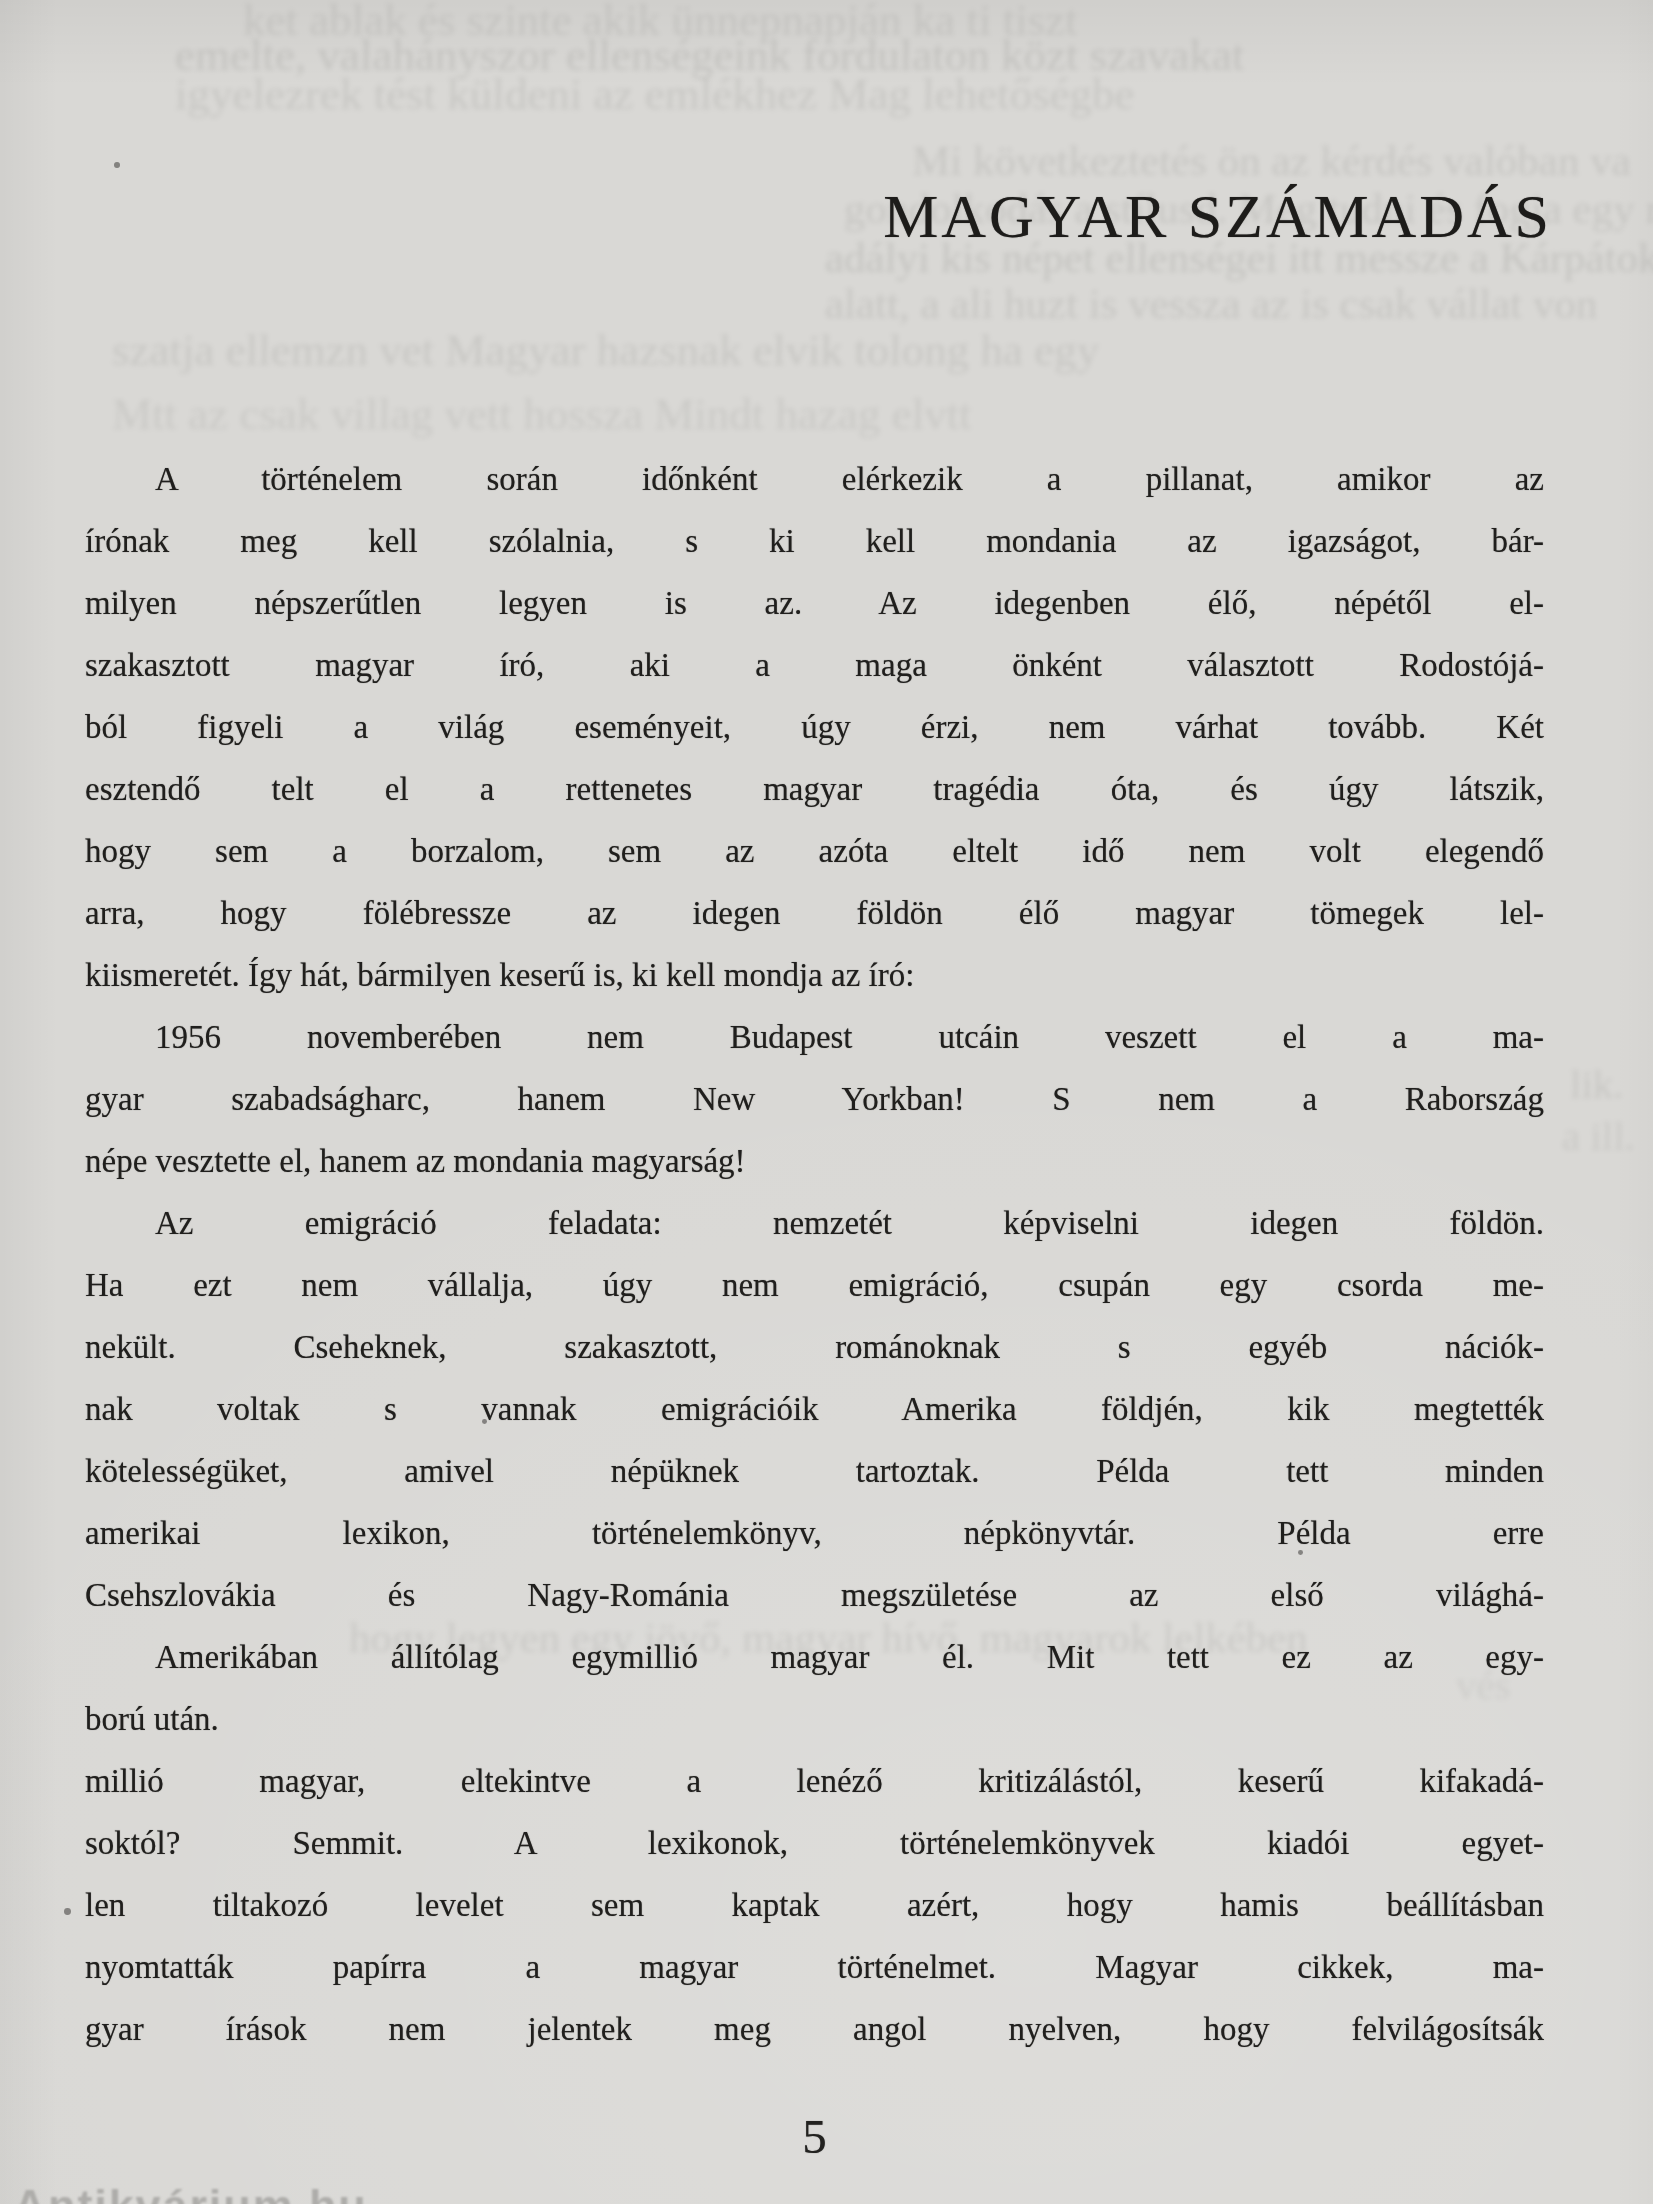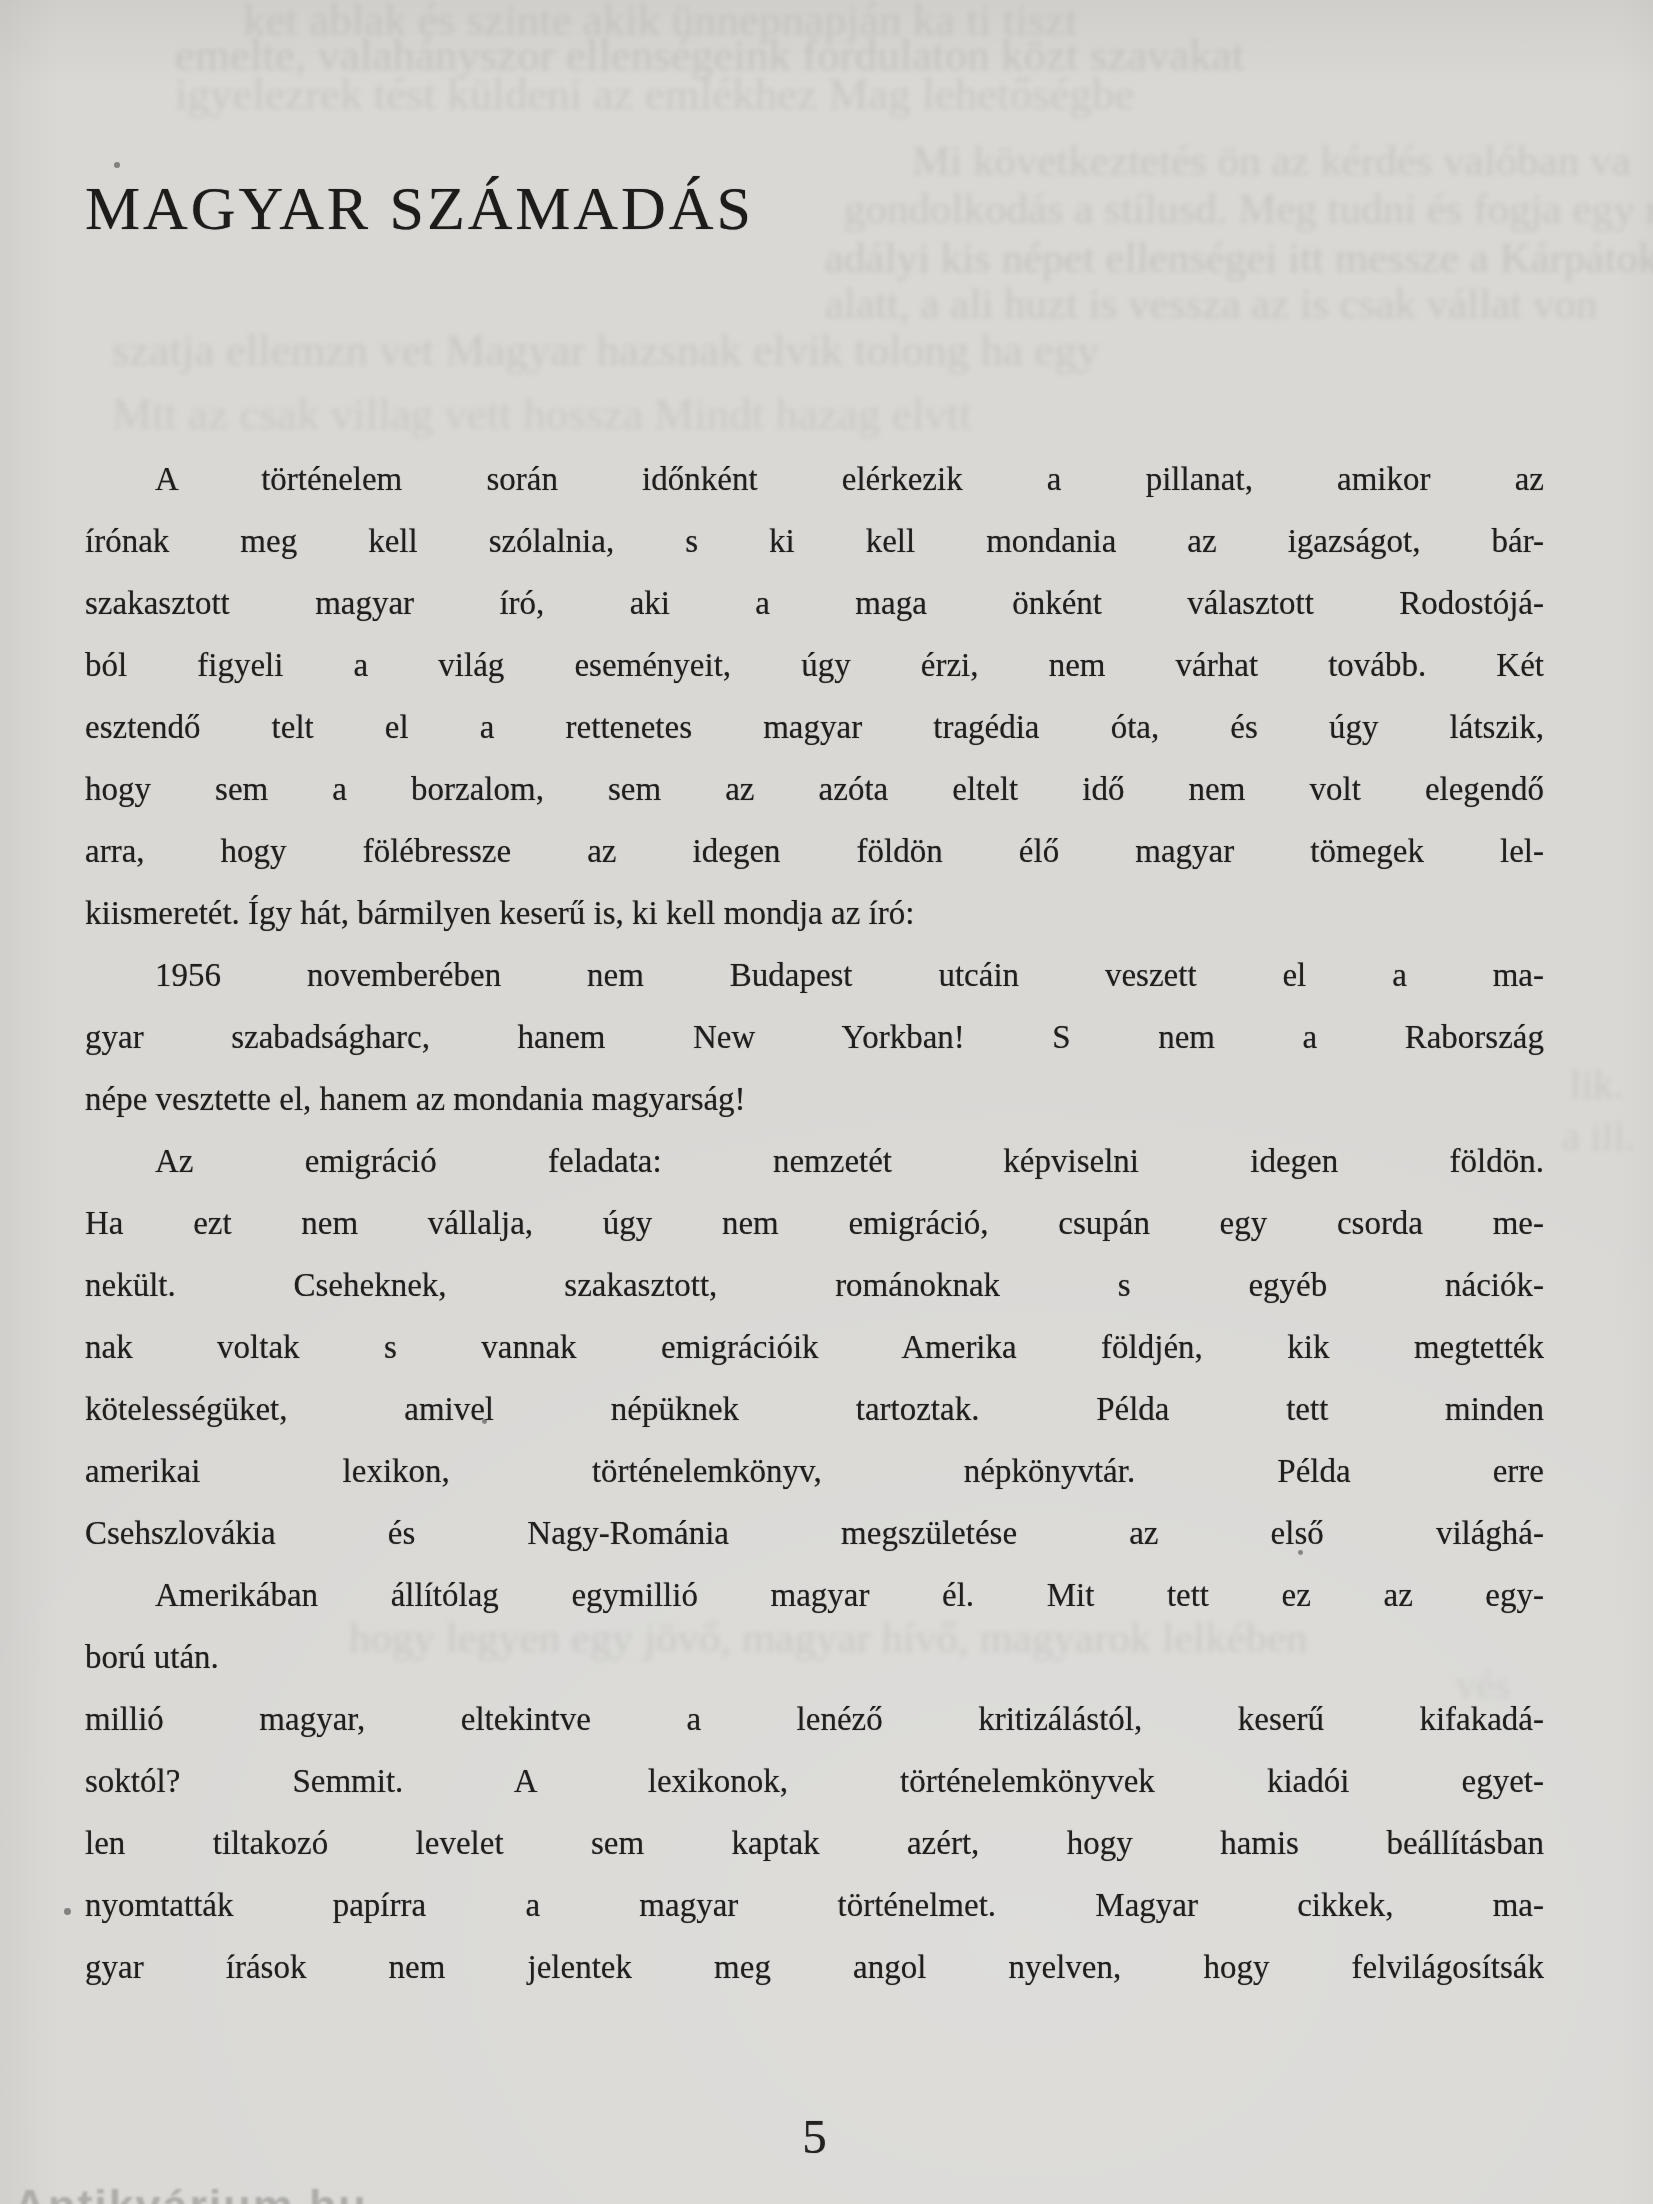--- a/index.html
+++ b/index.html
@@ -12,22 +12,22 @@
     background:
       radial-gradient(120% 70% at 62% 88%, rgba(255,255,255,0.12), rgba(255,255,255,0) 60%),
       linear-gradient(to bottom, rgba(0,0,0,0.045) 0px, rgba(0,0,0,0) 87px),
       linear-gradient(to right, rgba(0,0,0,0.04) 0px, rgba(0,0,0,0) 58px),
       linear-gradient(to left, rgba(0,0,0,0.02) 0px, rgba(0,0,0,0) 39px),
       #d9d8d5;
   }
   .title{
     position:absolute;
     top:173px;left:85px;width:1459px;
-    margin:0;
-    text-align:left;
+    margin:8px;
+    text-align:right;
     font-size:62px;
     font-weight:400;
     letter-spacing:2.9px;
     color:#1d1c1a;
     text-shadow:0 0 1px rgba(25,24,22,0.6);
   }
   .bodytext{
     position:absolute;
     top:448px;left:85px;width:1459px;
     color:#201f1d;
@@ -93,20 +93,21 @@
       <div class="ghost" style="left: 112px; top: 388px; font-size: 45px; opacity: 0.12;">Mtt az csak villag vett hossza Mindt hazag elvtt</div>
       <div class="ghost" style="left: 1570px; top: 1060px; font-size: 41px; opacity: 0.14;">lik.</div>
       <div class="ghost" style="left: 1562px; top: 1112px; font-size: 41px; opacity: 0.12;">a ill.</div>
       <div class="ghost" style="left: 349px; top: 1613px; font-size: 43px; opacity: 0.14;">hogy legyen egy jövő, magyar hívő, magyarok lelkében</div>
       <div class="ghost" style="left: 1456px; top: 1661px; font-size: 41px; opacity: 0.11;">vés</div>
     </div>
   <h1 class="title">MAGYAR SZÁMADÁS</h1>
   <div class="bodytext" id="bodytext">
       <div class="line indent">A történelem során időnként elérkezik a pillanat, amikor az</div>
       <div class="line">írónak meg kell szólalnia, s ki kell mondania az igazságot, bár-</div>
+      <div class="line">milyen népszerűtlen legyen is az. Az idegenben élő, népétől el-</div>
       <div class="line">szakasztott magyar író, aki a maga önként választott Rodostójá-</div>
       <div class="line">ból figyeli a világ eseményeit, úgy érzi, nem várhat tovább. Két</div>
       <div class="line">esztendő telt el a rettenetes magyar tragédia óta, és úgy látszik,</div>
       <div class="line">hogy sem a borzalom, sem az azóta eltelt idő nem volt elegendő</div>
       <div class="line">arra, hogy fölébressze az idegen földön élő magyar tömegek lel-</div>
       <div class="line endline">kiismeretét. Így hát, bármilyen keserű is, ki kell mondja az író:</div>
       <div class="line indent">1956 novemberében nem Budapest utcáin veszett el a ma-</div>
       <div class="line">gyar szabadságharc, hanem New Yorkban! S nem a Rabország</div>
       <div class="line endline">népe vesztette el, hanem az mondania magyarság!</div>
       <div class="line indent">Az emigráció feladata: nemzetét képviselni idegen földön.</div>

